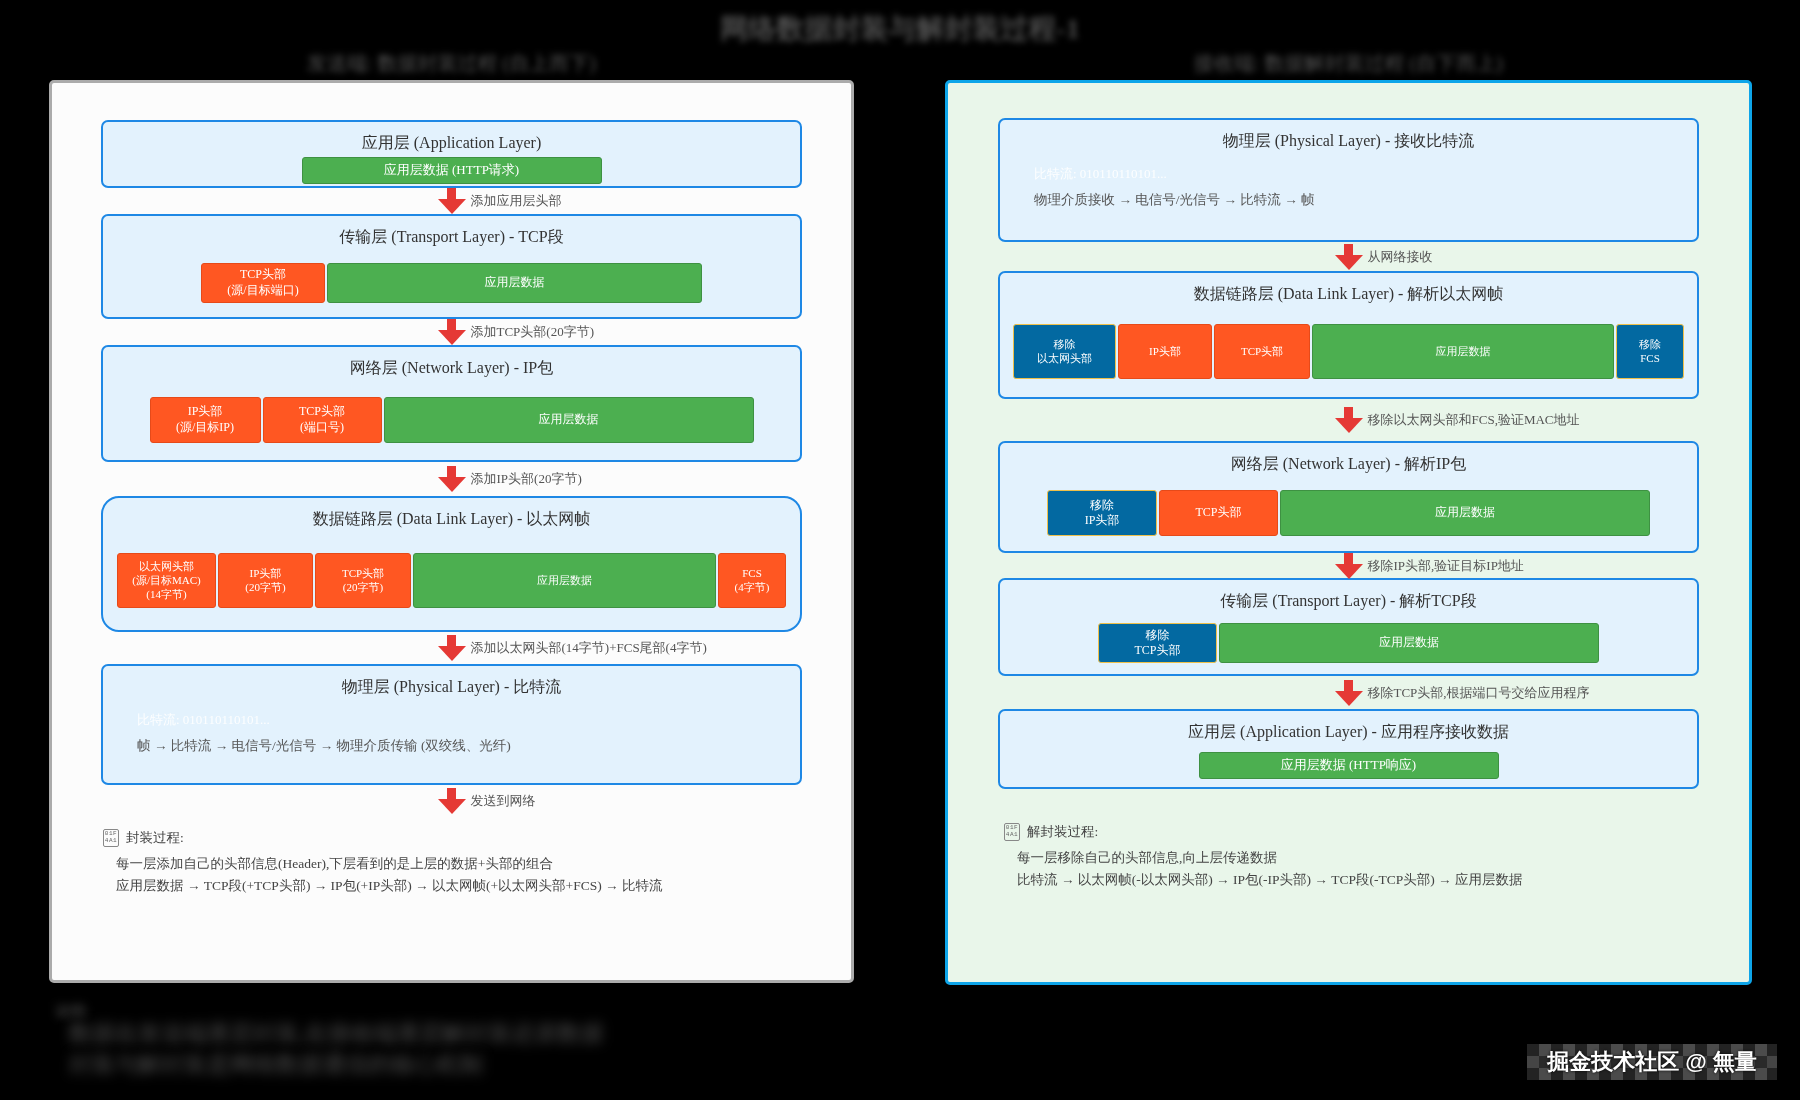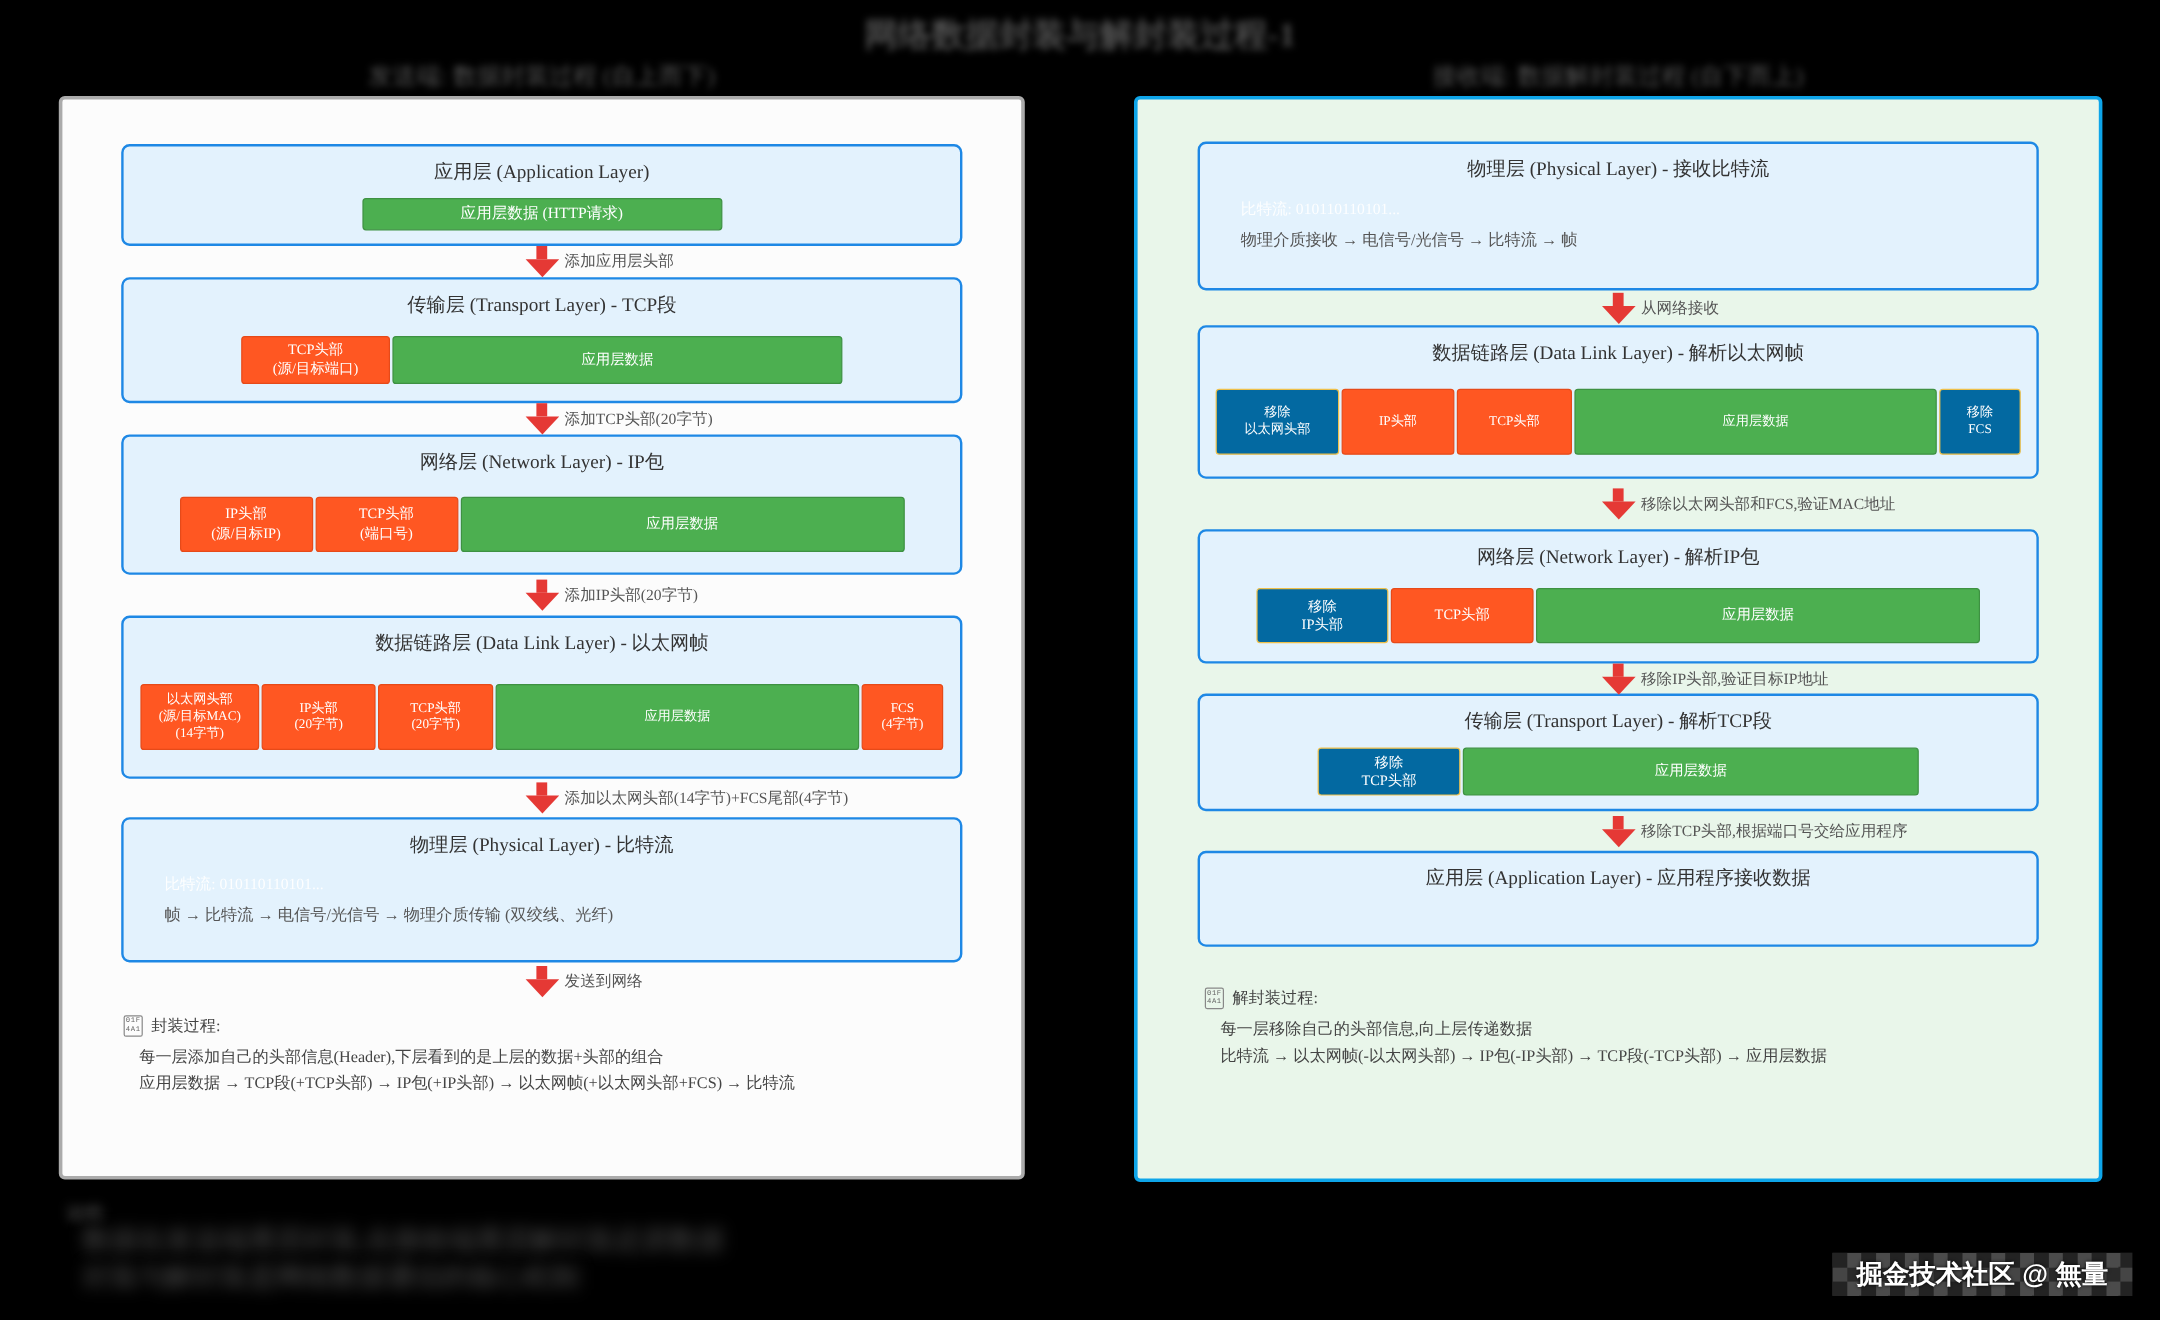--- a/index.html
+++ b/index.html
@@ -77,21 +77,21 @@
 <body>
 
 <div class="stage">
 
   <div class="main-title">网络数据封装与解封装过程-1</div>
   <div class="col-header left">发送端: 数据封装过程 (自上而下)</div>
   <div class="col-header right">接收端: 数据解封装过程 (自下而上)</div>
 
   <div class="panel send">
 
-    <div class="layer-box" style="height:85px;">
+    <div class="layer-box" style="height:68px;">
       <div class="layer-title">应用层 (Application Layer)</div>
       <div class="bar h27">
         <div class="seg green" style="width:300px;">应用层数据 (HTTP请求)</div>
       </div>
     </div>
 
     <div class="arrow-row r26">
       <div class="down-arrow">
           <div class="stem"></div>
           <div class="tip"></div>
@@ -128,21 +128,21 @@
     </div>
 
     <div class="arrow-row r34">
       <div class="down-arrow">
           <div class="stem"></div>
           <div class="tip"></div>
         </div>
       <div class="arrow-label">添加IP头部(20字节)</div>
     </div>
 
-    <div class="layer-box" style="height:136px;">
+    <div class="layer-box" style="height:136px;border-radius:18px;">
       <div class="layer-title">数据链路层 (Data Link Layer) - 以太网帧</div>
       <div class="bar h55">
         <div class="seg orange" style="width:99px;">以太网头部
 (源/目标MAC)
 (14字节)</div>
         <div class="seg orange" style="width:95px;">IP头部
 (20字节)</div>
         <div class="seg orange" style="width:96px;">TCP头部
 (20字节)</div>
         <div class="seg green" style="width:303px;">应用层数据</div>
@@ -259,20 +259,23 @@
     <div class="arrow-row r33">
       <div class="down-arrow">
           <div class="stem"></div>
           <div class="tip"></div>
         </div>
       <div class="arrow-label">移除TCP头部,根据端口号交给应用程序</div>
     </div>
 
     <div class="layer-box" style="height:80px;">
       <div class="layer-title">应用层 (Application Layer) - 应用程序接收数据</div>
+      <div class="bar h27">
+        <div class="seg green" style="width:300px;">应用层数据 (HTTP响应)</div>
+      </div>
     </div>
 
     <div class="panel-note">
       <div class="note-head">
         <span class="tofu">
           <span>01F</span>
           <span>4A1</span>
         </span>
         <span>解封装过程:</span>
       </div>

